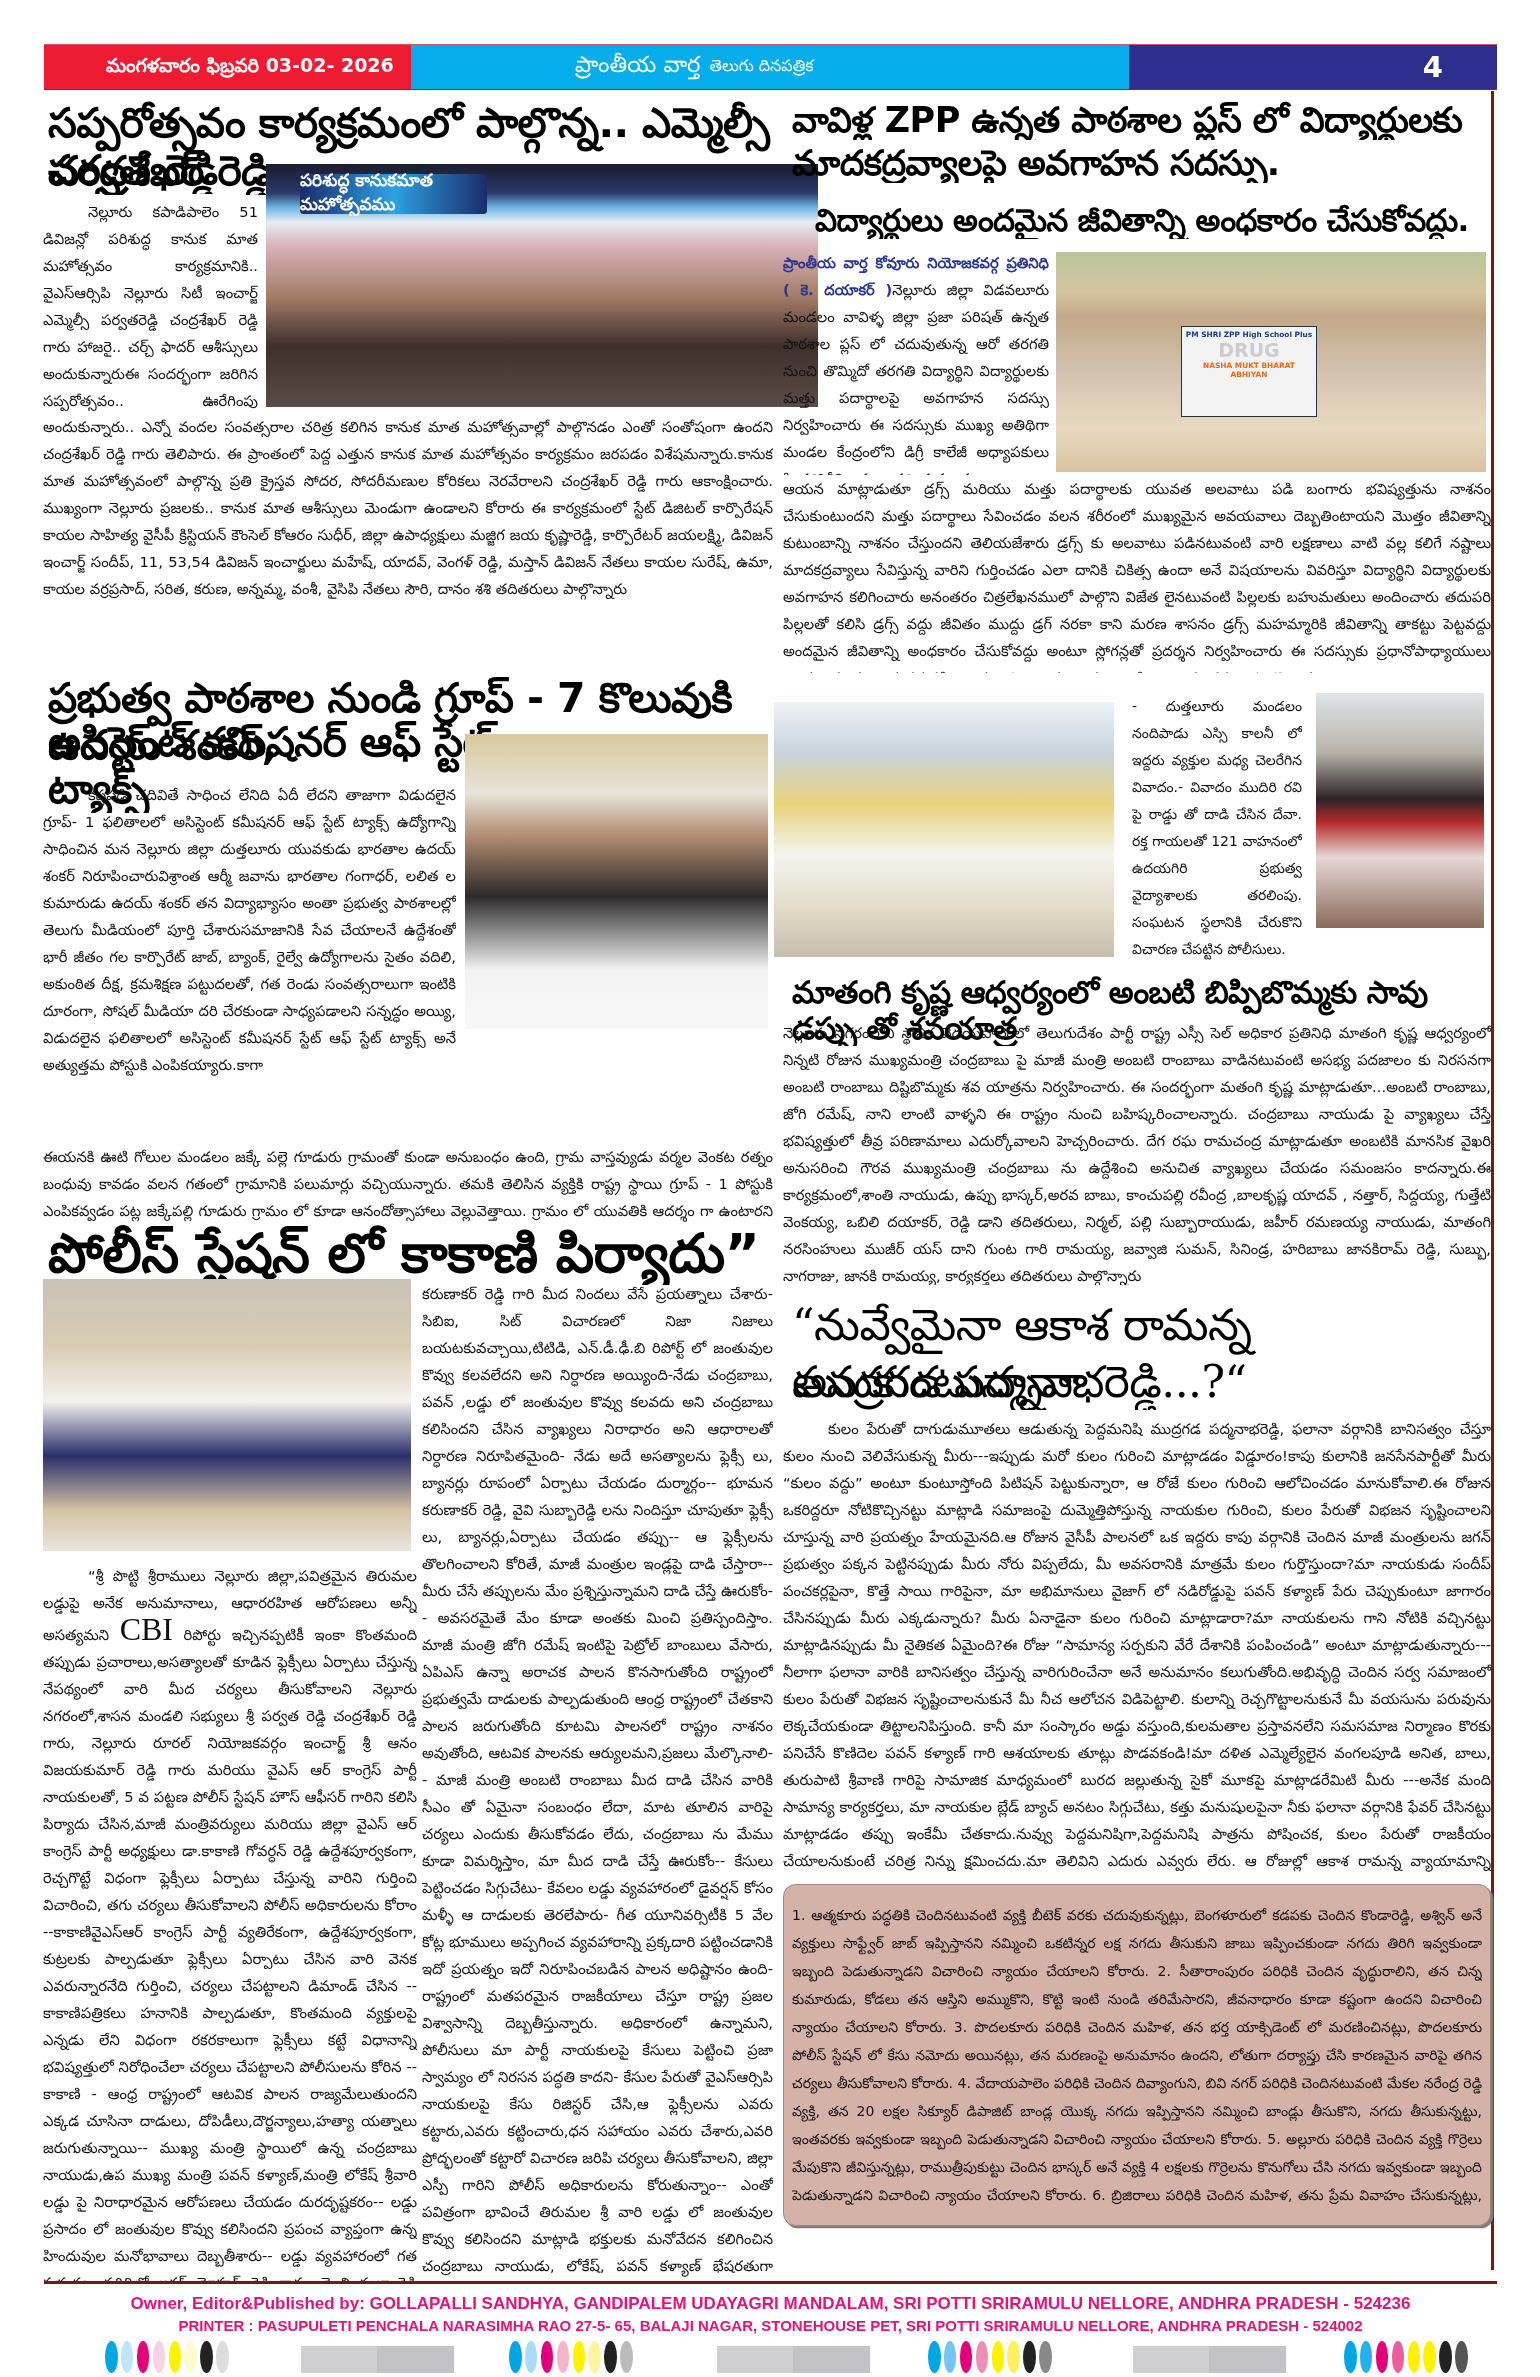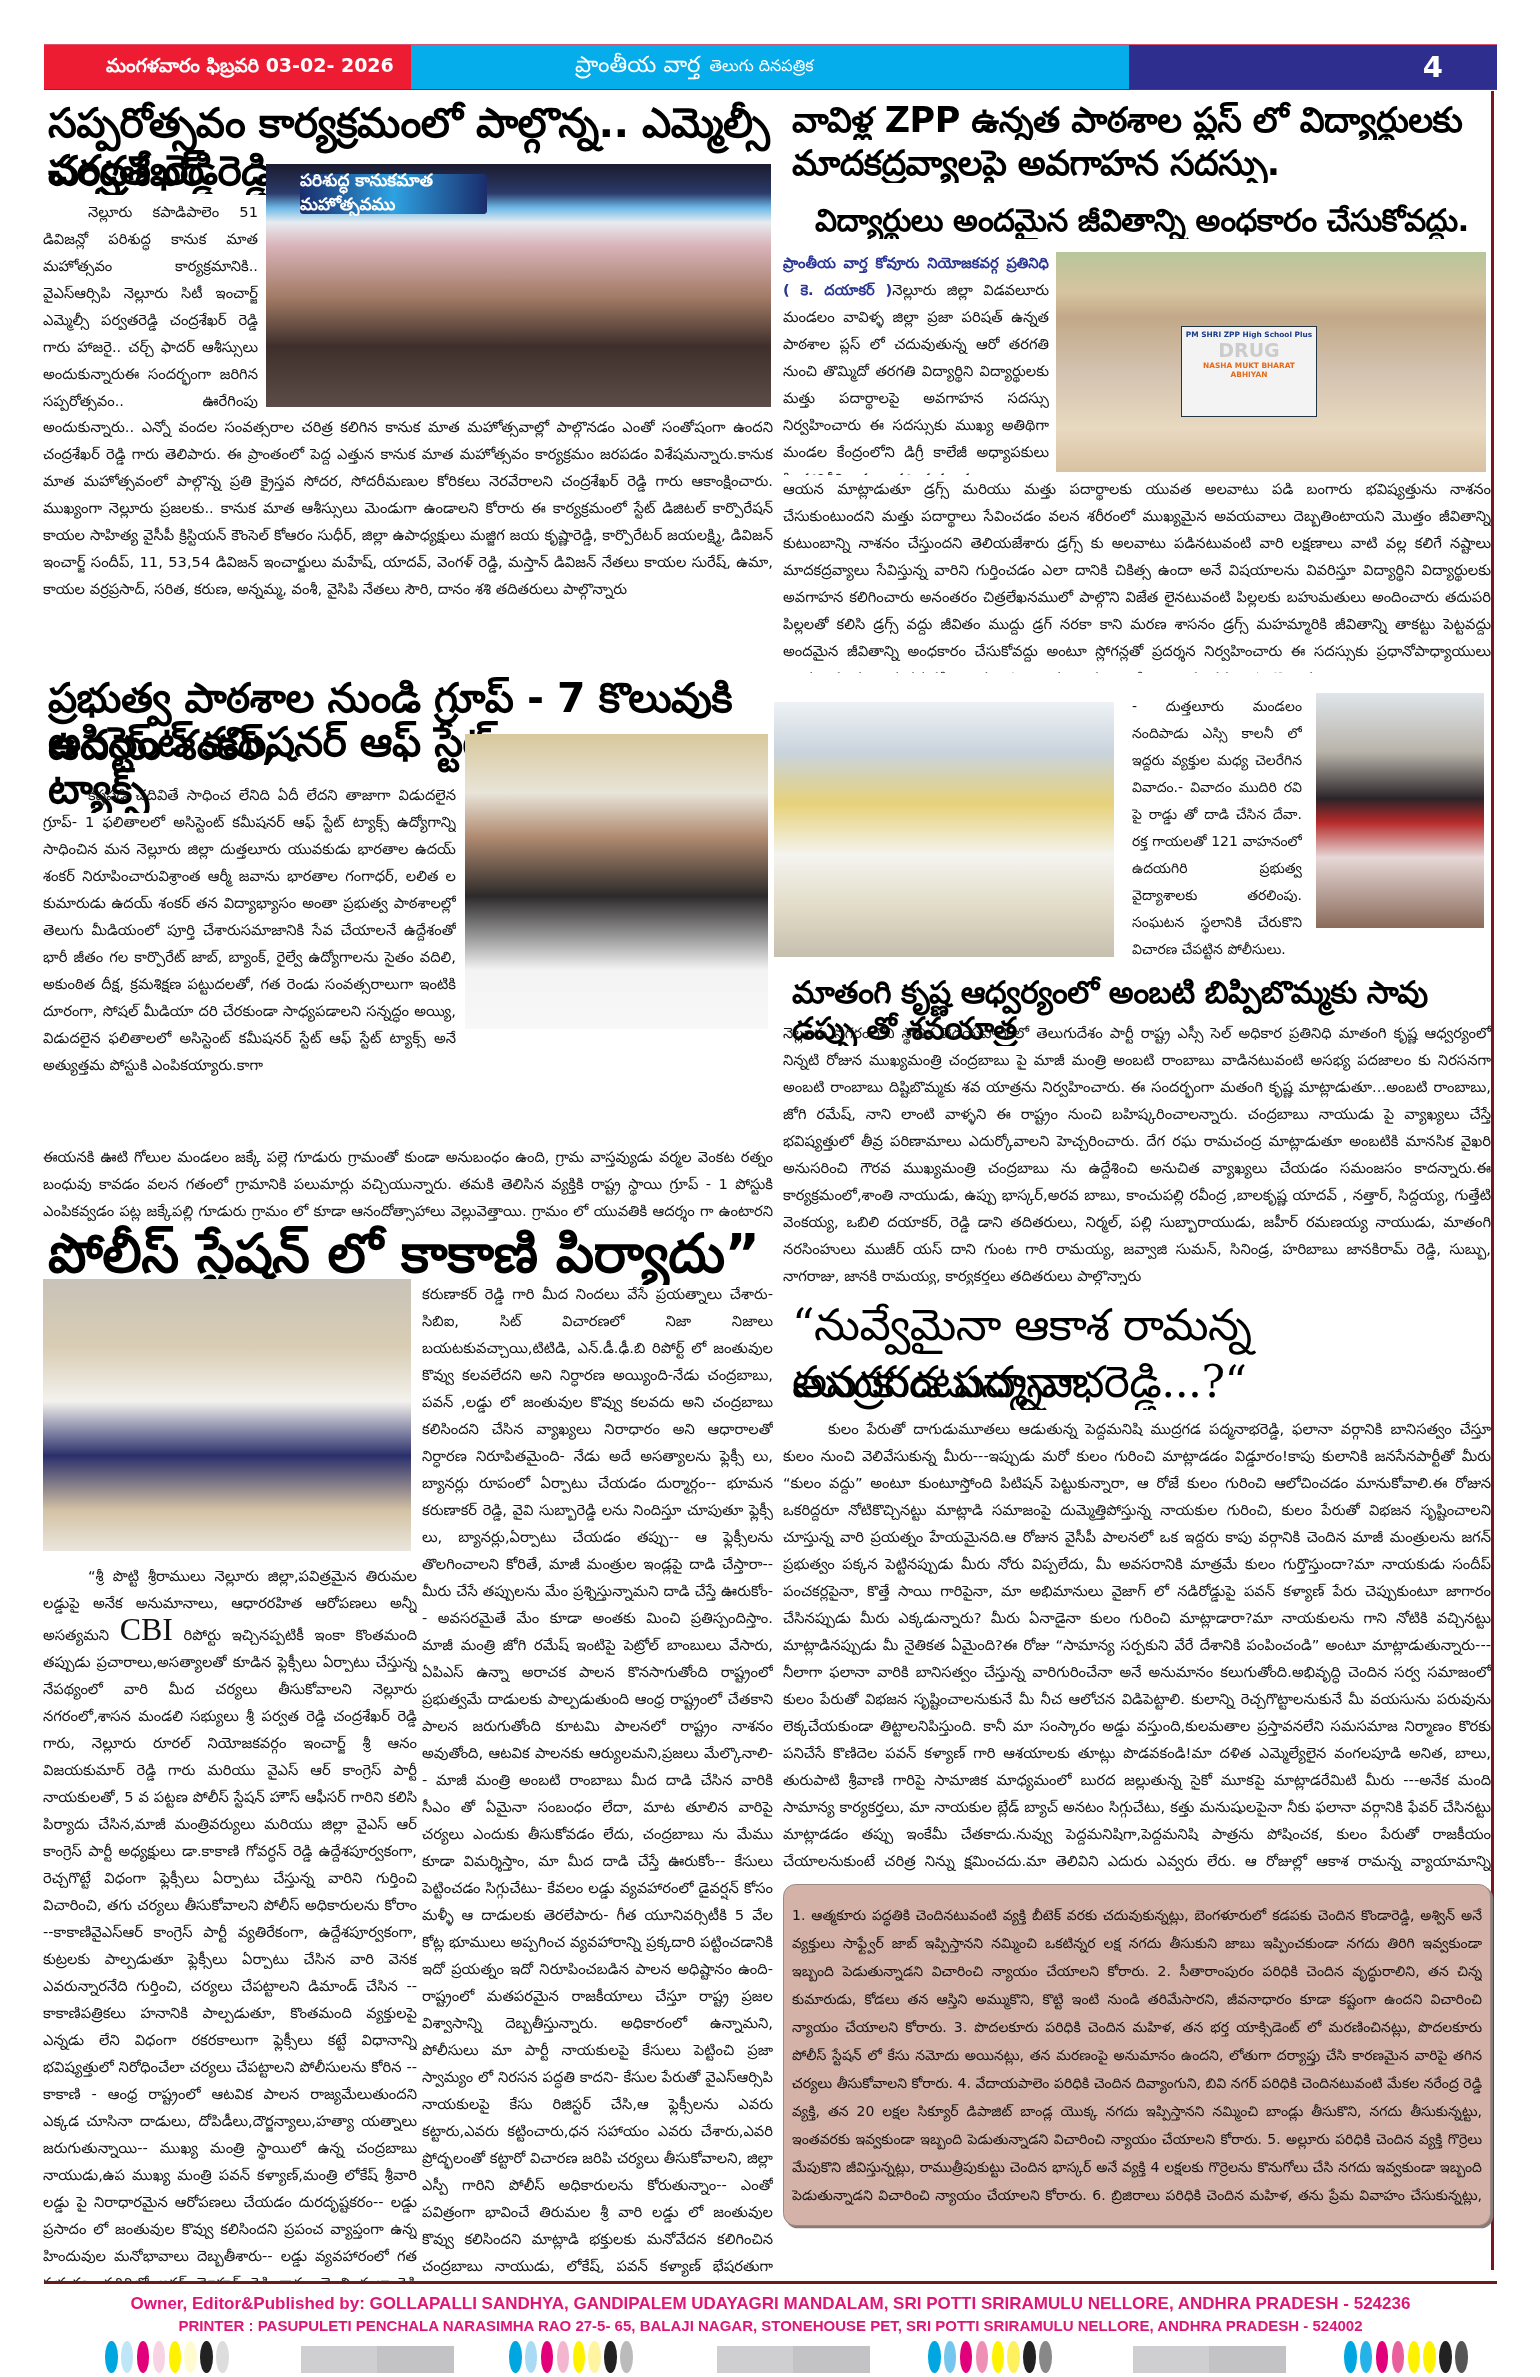--- a/index.html
+++ b/index.html
@@ -57,21 +57,21 @@
     <span class="sub">తెలుగు దినపత్రిక</span>
   </div>
   <div class="mh-page">4</div>
 </header>
 
 <div class="right-rule"></div>
 
 <section>
   <div class="block hl hl-xl" style="left:48px;top:100px;width:736px;">సప్పరోత్సవం కార్యక్రమంలో పాల్గొన్న.. ఎమ్మెల్సీ పర్వత రెడ్డి</div>
   <div class="block hl hl-xl" style="left:48px;top:148px;width:238px;">చంద్రశేఖర్ రెడ్డి</div>
-  <div class="photo ph-event" style="left:266px;top:164px;width:505px;height:243px;">
+  <div class="photo ph-event" style="left:266px;top:164px;width:552px;height:243px;">
     <div class="banner">పరిశుద్ధ కానుకమాత మహోత్సవము</div>
   </div>
   <div class="block body indent" style="left:43px;top:198px;width:215px;height:215px;">నెల్లూరు కపాడిపాలెం 51 డివిజన్లో పరిశుద్ధ కానుక మాత మహోత్సవం కార్యక్రమానికి.. వైఎస్ఆర్సిపి నెల్లూరు సిటీ ఇంచార్జ్ ఎమ్మెల్సీ పర్వతరెడ్డి చంద్రశేఖర్ రెడ్డి గారు హాజరై.. చర్చ్ ఫాదర్ ఆశీస్సులు అందుకున్నారుఈ సందర్భంగా జరిగిన సప్పరోత్సవం.. ఊరేగింపు కార్యక్రమంలో చంద్రశేఖర్ రెడ్డి గారు పాల్గొని..మేరి మాత దీవెనలు</div>
   <div class="block body" style="left:43px;top:413px;width:730px;height:255px;">అందుకున్నారు.. ఎన్నో వందల సంవత్సరాల చరిత్ర కలిగిన కానుక మాత మహోత్సవాల్లో పాల్గొనడం ఎంతో సంతోషంగా ఉందని చంద్రశేఖర్ రెడ్డి గారు తెలిపారు. ఈ ప్రాంతంలో పెద్ద ఎత్తున కానుక మాత మహోత్సవం కార్యక్రమం జరపడం విశేషమన్నారు.కానుక మాత మహోత్సవంలో పాల్గొన్న ప్రతి క్రైస్తవ సోదర, సోదరీమణుల కోరికలు నెరవేరాలని చంద్రశేఖర్ రెడ్డి గారు ఆకాంక్షించారు. ముఖ్యంగా నెల్లూరు ప్రజలకు.. కానుక మాత ఆశీస్సులు మెండుగా ఉండాలని కోరారు ఈ కార్యక్రమంలో స్టేట్ డిజిటల్ కార్పొరేషన్ కాయల సాహిత్య వైసీపీ క్రిస్టియన్ కౌంసెల్ కోఆరం సుధీర్, జిల్లా ఉపాధ్యక్షులు మజ్జిగ జయ కృష్ణారెడ్డి, కార్పొరేటర్ జయలక్ష్మి, డివిజన్ ఇంచార్జ్ సందీప్, 11, 53,54 డివిజన్ ఇంచార్జులు మహేష్, యాదవ్, వెంగళ్ రెడ్డి, మస్తాన్ డివిజన్ నేతలు కాయల సురేష్, ఉమా, కాయల వర్రప్రసాద్, సరిత, కరుణ, అన్నమ్మ, వంశీ, వైసిపి నేతలు సౌరి, దానం శశి తదితరులు పాల్గొన్నారు</div>
 </section>
 
 <section>
   <div class="block hl hl-l" style="left:792px;top:100px;width:702px;">వావిళ్ల ZPP ఉన్నత పాఠశాల ప్లస్ లో విద్యార్థులకు</div>
   <div class="block hl hl-l" style="left:792px;top:143px;width:702px;">మాదకద్రవ్యాలపై అవగాహన సదస్సు.</div>
   <div class="block hl hl-m" style="left:815px;top:203px;width:679px;">విద్యార్థులు అందమైన జీవితాన్ని అంధకారం చేసుకోవద్దు.</div>

